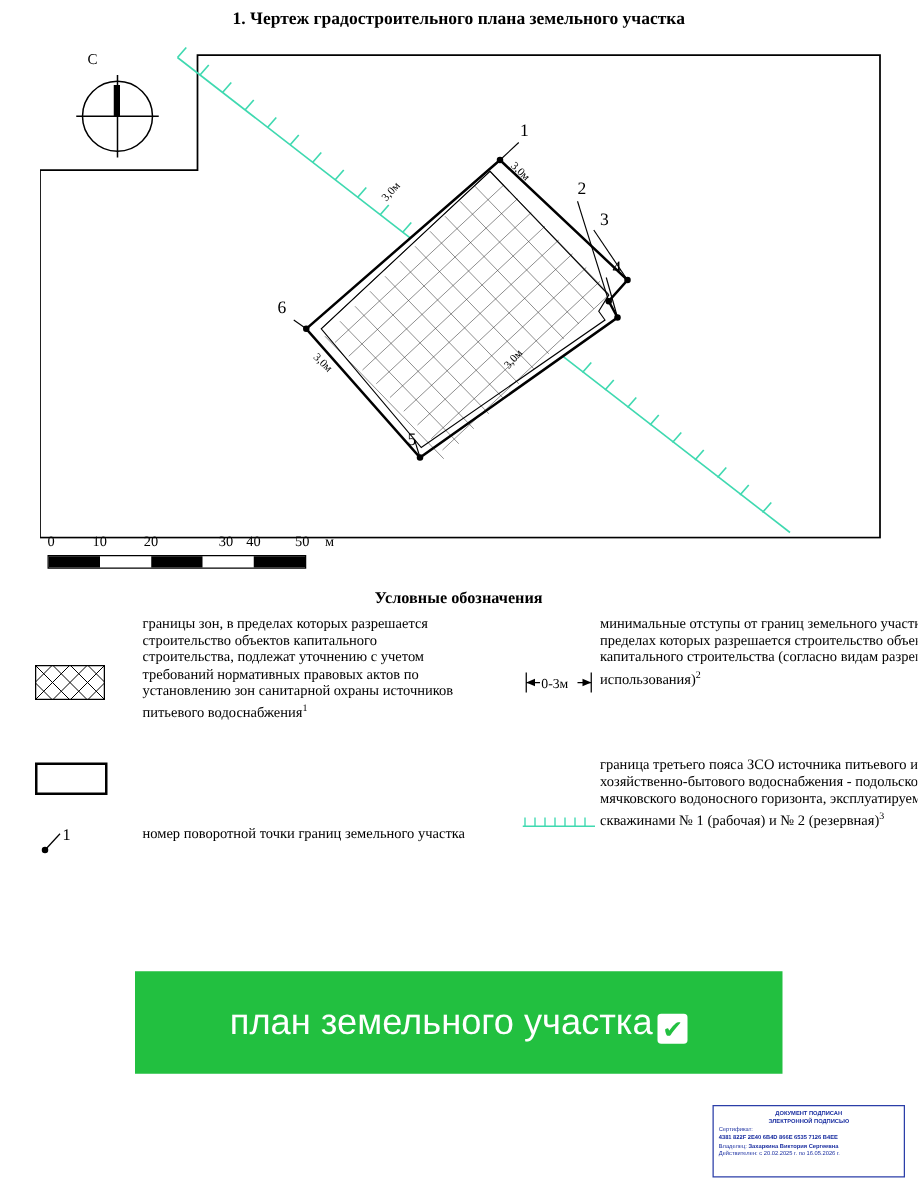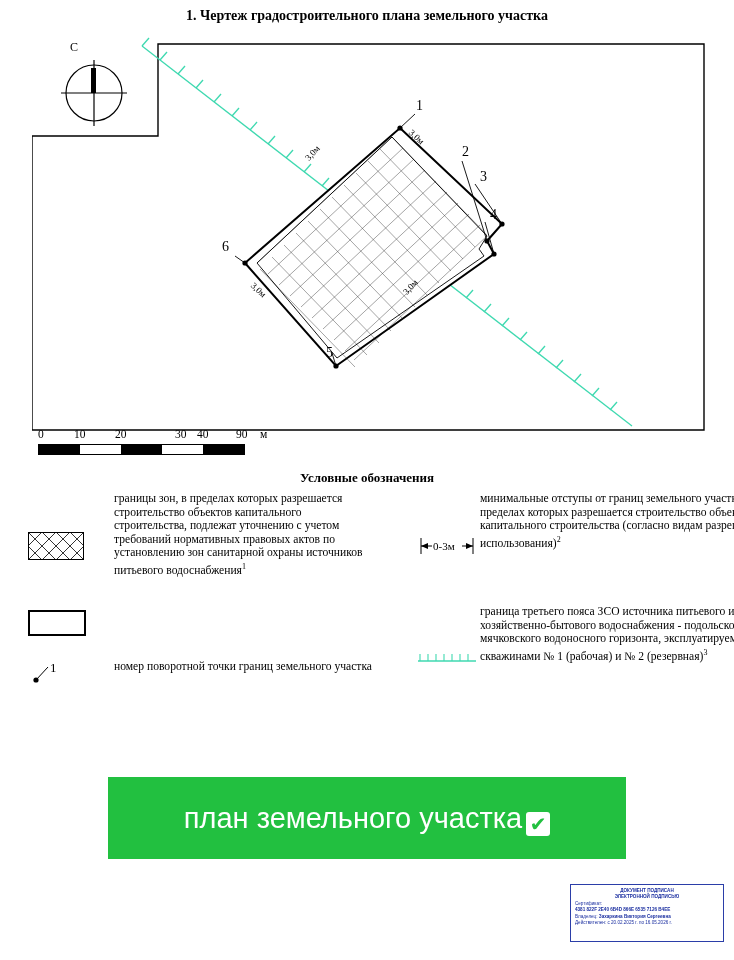--- a/index.html
+++ b/index.html
@@ -361,21 +361,21 @@
     <div class="setback" style="left:370px; top:246px; transform:rotate(-48deg);">3,0м</div>
   </div>
 
   <div class="scalebar">
     <div class="scale-nums">
       <span style="left:0px;">0</span>
       <span style="left:36px;">10</span>
       <span style="left:77px;">20</span>
       <span style="left:118px;margin-left:19px;">30</span>
       <span style="left:159px;">40</span>
-      <span style="left:198px;">90</span>
+      <span style="left:198px;">50</span>
       <span style="left:222px;">м</span>
     </div>
     <div class="scale-blocks">
       <i class="filled"></i>
         <i></i>
         <i class="filled"></i>
         <i></i>
         <i class="filled"></i>
     </div>
   </div>

